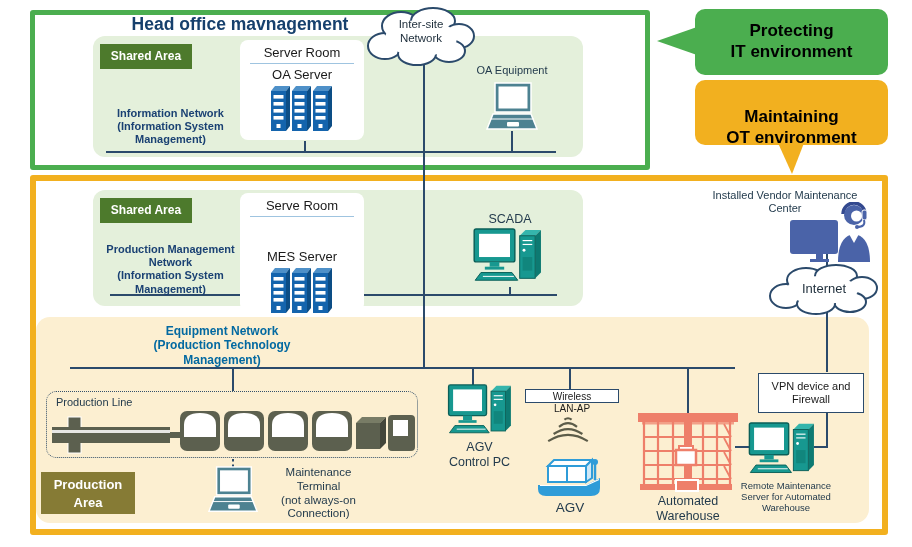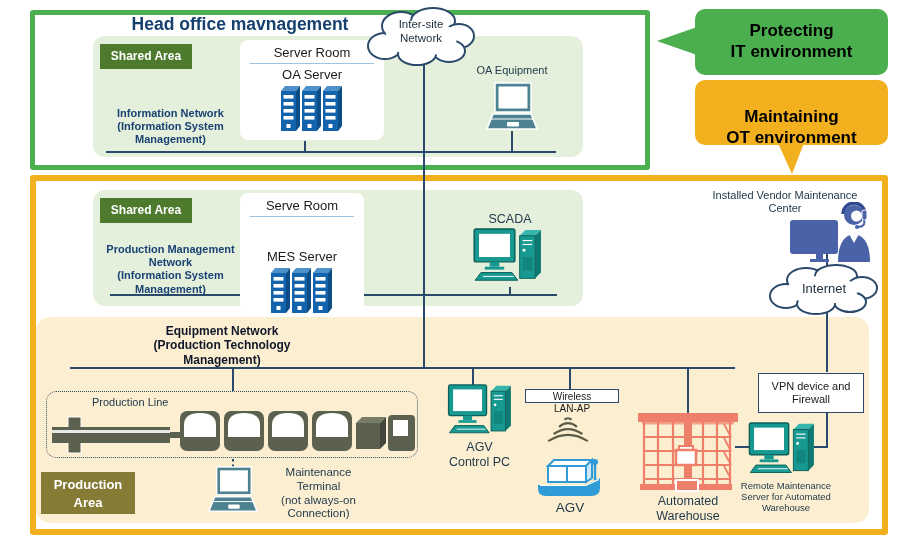--- a/index.html
+++ b/index.html
@@ -17,21 +17,21 @@
          width:92px;height:25px;line-height:25px;text-align:center;}
   .prod-badge{position:absolute;left:41px;top:472px;width:94px;height:42px;background:#867b35;color:#fff;
               font-weight:bold;font-size:13px;text-align:center;white-space:pre-line;line-height:1.35;
               padding-top:4px;box-sizing:border-box;}
   .card{position:absolute;background:#fff;border-radius:8px;text-align:center;}
   .card-title{font-size:13px;padding-top:5px;}
   .card-div{border-top:1.5px solid #9fc4e0;margin:3px 10px;}
   .netlabel{position:absolute;white-space:pre-line;text-align:center;font-weight:bold;
             color:#1a4173;font-size:11px;line-height:1.2;}
   .equiplabel{position:absolute;white-space:pre-line;text-align:center;font-weight:bold;
-            color:#0f172a;font-size:12px;line-height:1.2;}
+            color:#0369a1;font-size:12px;line-height:1.2;}
   .devlabel{position:absolute;white-space:pre-line;text-align:center;color:#233b4d;line-height:1.2;}
   .whitebox{position:absolute;background:#fff;border:1.5px solid #2b4a6b;box-sizing:border-box;
             text-align:center;white-space:pre-line;}
   .callout{position:absolute;width:193px;border-radius:10px;color:#000;font-weight:bold;
            font-size:17px;text-align:center;white-space:pre-line;line-height:1.25;box-sizing:border-box;}
   .dashedbox{position:absolute;left:46px;top:391px;width:372px;height:67px;border:1.5px dotted #33506b;
              border-radius:10px;box-sizing:border-box;}
   .title-main{position:absolute;left:60px;top:14px;width:360px;text-align:center;
               font-weight:bold;font-size:17.5px;color:#16406d;}
   .cloud-text{position:absolute;text-align:center;white-space:pre-line;color:#1d2d3a;line-height:1.25;}
@@ -67,21 +67,21 @@
       <path d="M827 413 V447"></path>
       <path d="M735 447 H753"></path>
       <path d="M814 447 H828"></path>
       <path d="M233 459 V470" stroke-dasharray="2.5 3"></path>
     </g>
   </svg>
 
   <div class="title-main">Head office mavnagement</div>
   <div class="badge" style="left:100px;top:44px;">Shared Area</div>
 
-  <div class="card" style="left:240px;top:40px;width:144px;height:100px;">
+  <div class="card" style="left:240px;top:40px;width:124px;height:100px;">
     <div class="card-title">Server Room</div>
     <div class="card-div"></div>
     <div class="card-title" style="padding-top:0;">OA Server</div>
     <svg width="64" height="48" viewBox="0 0 64 48" style="margin:3px auto 0;">
       <g>
         <polygon points="1,6 5,1 20,1 16,6" fill="#4e90c8"></polygon>
           <polygon points="16,6 20,1 20,41 16,46" fill="#0c4d85"></polygon>
         <rect x="1" y="6" width="15" height="40" fill="#1464ad"></rect>
         <rect x="3.5" y="10" width="10" height="3.6" fill="#fff"></rect>
           <rect x="3.5" y="17" width="10" height="3.6" fill="#fff"></rect>
@@ -229,21 +229,21 @@
       <ellipse cx="86" cy="40" rx="16" ry="10"></ellipse>
         <ellipse cx="52" cy="42" rx="19" ry="10"></ellipse>
     </g>
     <ellipse cx="58" cy="28" rx="36" ry="14" fill="#fff"></ellipse>
   </svg>
   <div class="cloud-text" style="left:774px;top:281px;width:100px;font-size:13px;">Internet</div>
 
   <div class="equiplabel" style="left:97px;top:324px;width:250px;">Equipment Network
 (Production Technology
 Management)</div>
-  <div class="devlabel" style="left:56px;top:396px;width:110px;font-size:11px;text-align:left;margin-left:36px;">Production Line</div>
+  <div class="devlabel" style="left:56px;top:396px;width:110px;font-size:11px;text-align:left;">Production Line</div>
 
   <svg class="abs" style="left:50px;top:407px;" width="366" height="50" viewBox="0 0 366 50">
     <rect x="18" y="10" width="13" height="36" fill="#5c604f" stroke="#fff" stroke-width="1"></rect>
     <rect x="2" y="20" width="118" height="16" fill="#5c604f"></rect>
     <rect x="2" y="23" width="118" height="3" fill="#fff" opacity="0.85"></rect>
     <rect x="120" y="25" width="10" height="6" fill="#5c604f"></rect>
     <g>
       <rect x="130" y="4" width="40" height="40" rx="7" fill="#5c604f"></rect>
       <path d="M134 30 v-12 q0 -12 16 -12 q16 0 16 12 v12 z" fill="#fff"></path>
       <rect x="174" y="4" width="40" height="40" rx="7" fill="#5c604f"></rect>

